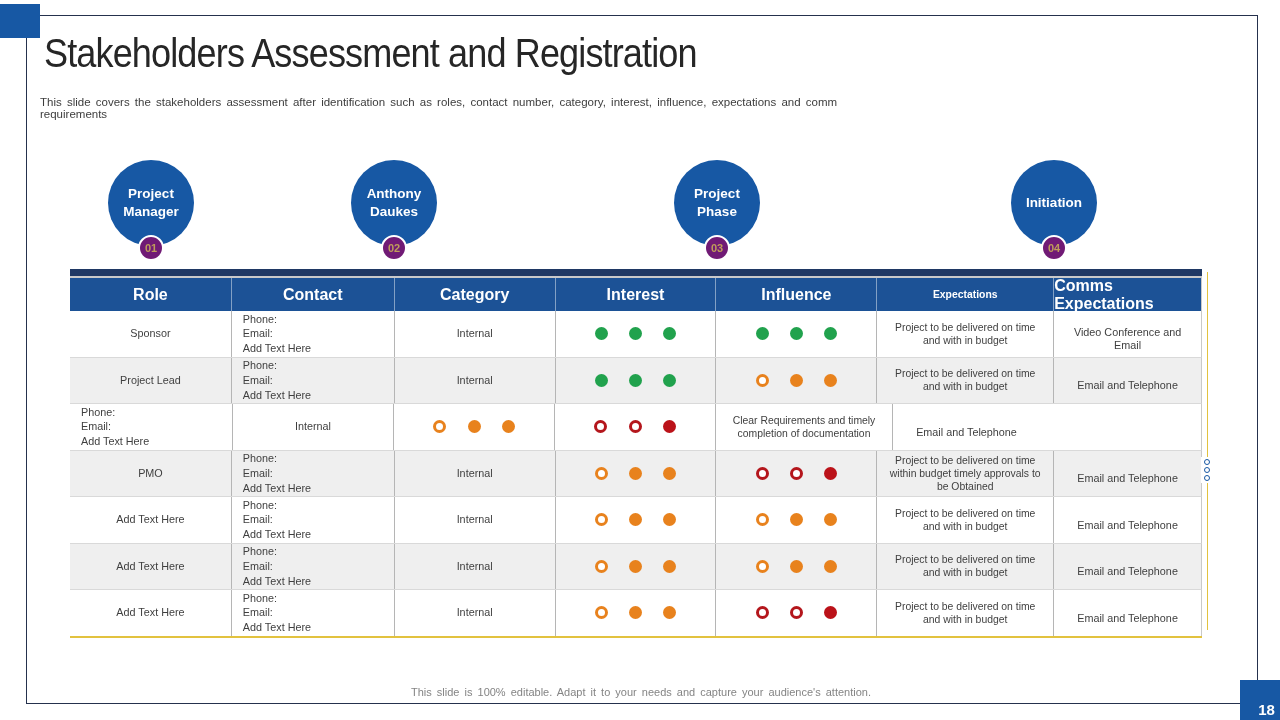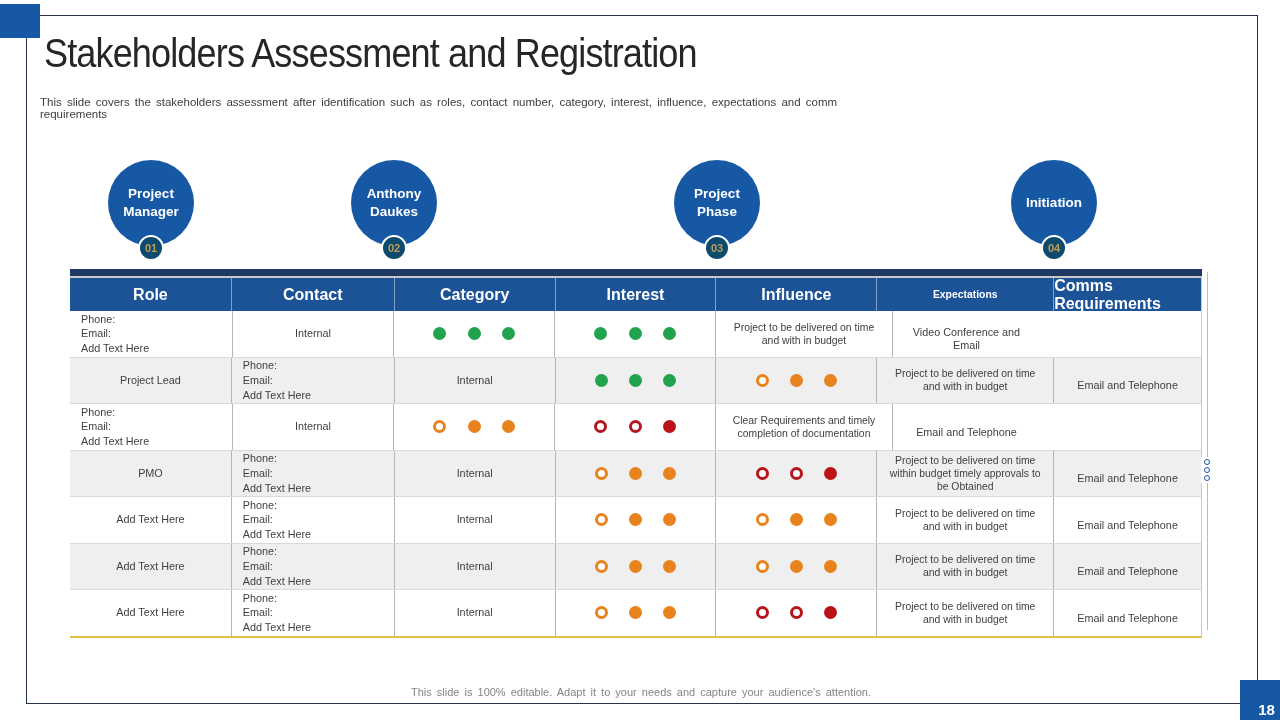--- a/index.html
+++ b/index.html
@@ -19,21 +19,21 @@
   .footer{position:absolute;left:26px;top:686px;width:1230px;text-align:center;font-size:11px;
           color:#848484;word-spacing:2px;}
 
   
   .milestone{position:absolute;top:160px;width:86px;}
   .ms-circle{width:86px;height:86px;border-radius:50%;background:#1758a4;color:#fff;
              font-weight:bold;font-size:13.5px;display:flex;align-items:center;justify-content:center;
              text-align:center;line-height:1.35;padding:0;}
   .ms-circle .lbl{width:66px;}
   .ms-num{position:absolute;left:50%;margin-left:-13px;top:75px;width:22px;height:22px;
-          border-radius:50%;background:#0c4a6e;border:2px solid #ffffff;color:#bf9c5a;
+          border-radius:50%;background:#701a75;border:2px solid #ffffff;color:#bf9c5a;
           font-size:11px;font-weight:bold;display:flex;align-items:center;justify-content:center;}
 
   
   .tbl{position:absolute;left:70px;top:269px;width:1132px;border-bottom:2px solid #e2c23f;}
   .tbl-topbar{height:7px;background:#1f3864;border-bottom:2px solid #c9c9c9;}
   .thead{display:flex;height:33px;background:#1c5296;border-right:1px solid #c9c9c9;}
   .th{display:flex;align-items:center;justify-content:center;color:#ffffff;font-weight:bold;
       font-size:16px;border-right:1px solid rgba(255,255,255,.45);box-sizing:border-box;}
   .th:last-child{border-right:none;}
   .tr{display:flex;height:45.5px;background:#ffffff;border-bottom:1px solid #d9d9d9;
@@ -101,24 +101,25 @@
 
   <div class="tbl">
     <div class="tbl-topbar"></div>
     <div class="thead">
         <div class="th c0">Role</div>
         <div class="th c1">Contact</div>
         <div class="th c2">Category</div>
         <div class="th c3">Interest</div>
         <div class="th c4">Influence</div>
         <div class="th c5">Expectations</div>
-        <div class="th c6">Comms Requirements</div>
+        <div class="th c6">Comms Expectations</div>
       </div>
     <div>
         <div class="tr">
+          <div class="td c0">Sponsor</div>
           <div class="td contact c1">
             <div>Phone:</div>
             <div>Email:</div>
             <div>Add Text Here</div>
           </div>
           <div class="td c2">Internal</div>
           <div class="td dots c3">
             <span class="dot green-filled"></span>
             <span class="dot green-filled"></span>
             <span class="dot green-filled"></span>

